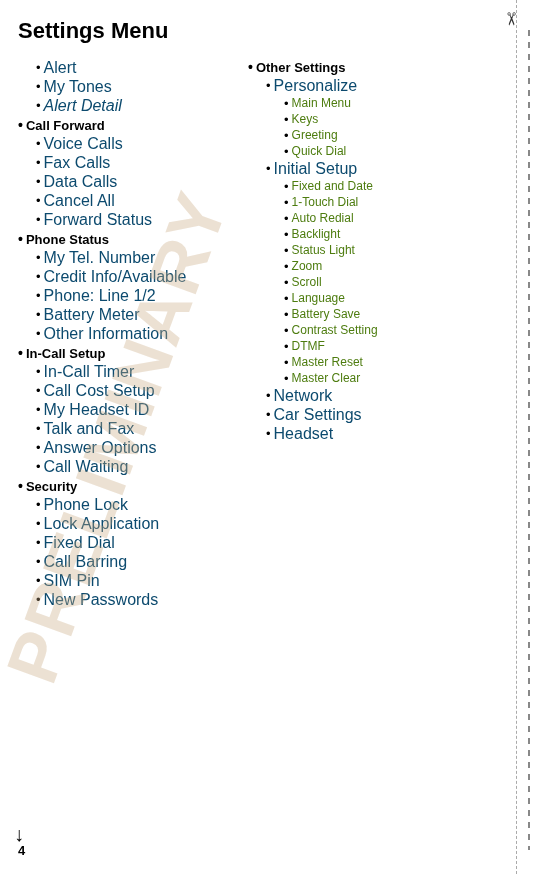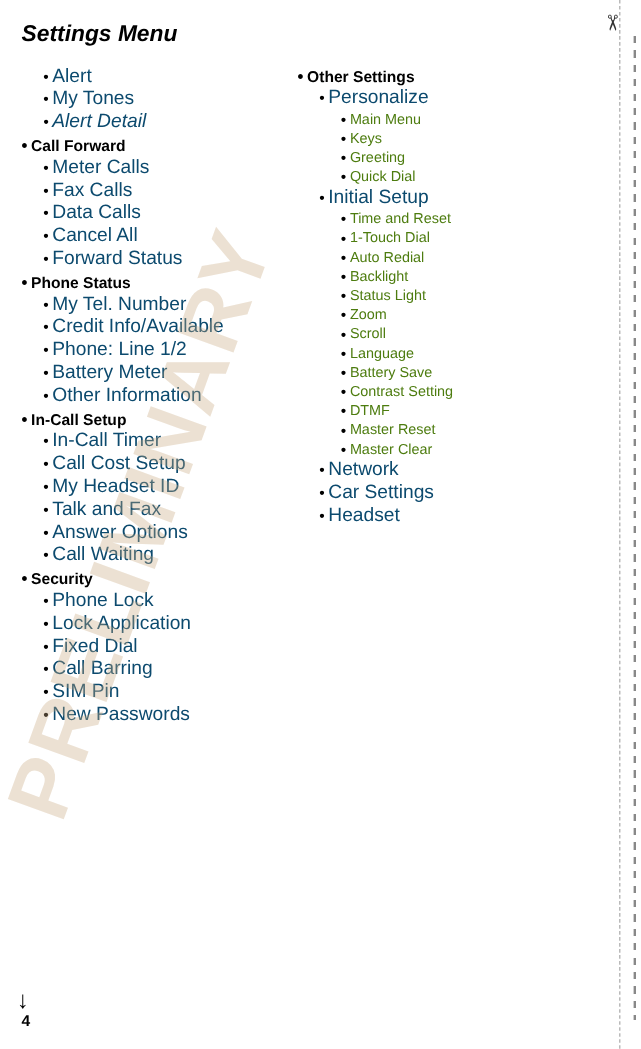--- a/index.html
+++ b/index.html
@@ -24,23 +24,22 @@
     .cut-mark {
       position: absolute;
       top: 8px;
       right: 16px;
       font-size: 18px;
       color: #333;
       transform: rotate(90deg);
     }
 
     .page-title {
-      font-size: 19px;
+      font-size: 22px;
       font-weight: bold;
-      font-style: italic;
       margin-bottom: 14px;
       color: #000;
     }
 
     .content-area {
       display: flex;
       gap: 0px;
     }
 
     .left-column {
@@ -201,21 +200,21 @@
             <li>
                 <span class="sub-item italic">Alert Detail</span>
               </li>
           </ul>
         </li>
 
         <li>
           <span class="top-level">Call Forward</span>
           <ul class="sub-list">
             <li>
-                <span class="sub-item">Meter Calls</span>
+                <span class="sub-item">Voice Calls</span>
               </li>
             <li>
                 <span class="sub-item">Fax Calls</span>
               </li>
             <li>
                 <span class="sub-item">Data Calls</span>
               </li>
             <li>
                 <span class="sub-item">Cancel All</span>
               </li>
@@ -319,21 +318,21 @@
                 <li>
                     <span class="subsub-item">Quick Dial</span>
                   </li>
               </ul>
             </li>
 
             <li>
               <span class="sub-item">Initial Setup</span>
               <ul class="subsub-list">
                 <li>
-                    <span class="subsub-item">Time and Reset</span>
+                    <span class="subsub-item">Fixed and Date</span>
                   </li>
                 <li>
                     <span class="subsub-item">1-Touch Dial</span>
                   </li>
                 <li>
                     <span class="subsub-item">Auto Redial</span>
                   </li>
                 <li>
                     <span class="subsub-item">Backlight</span>
                   </li>

